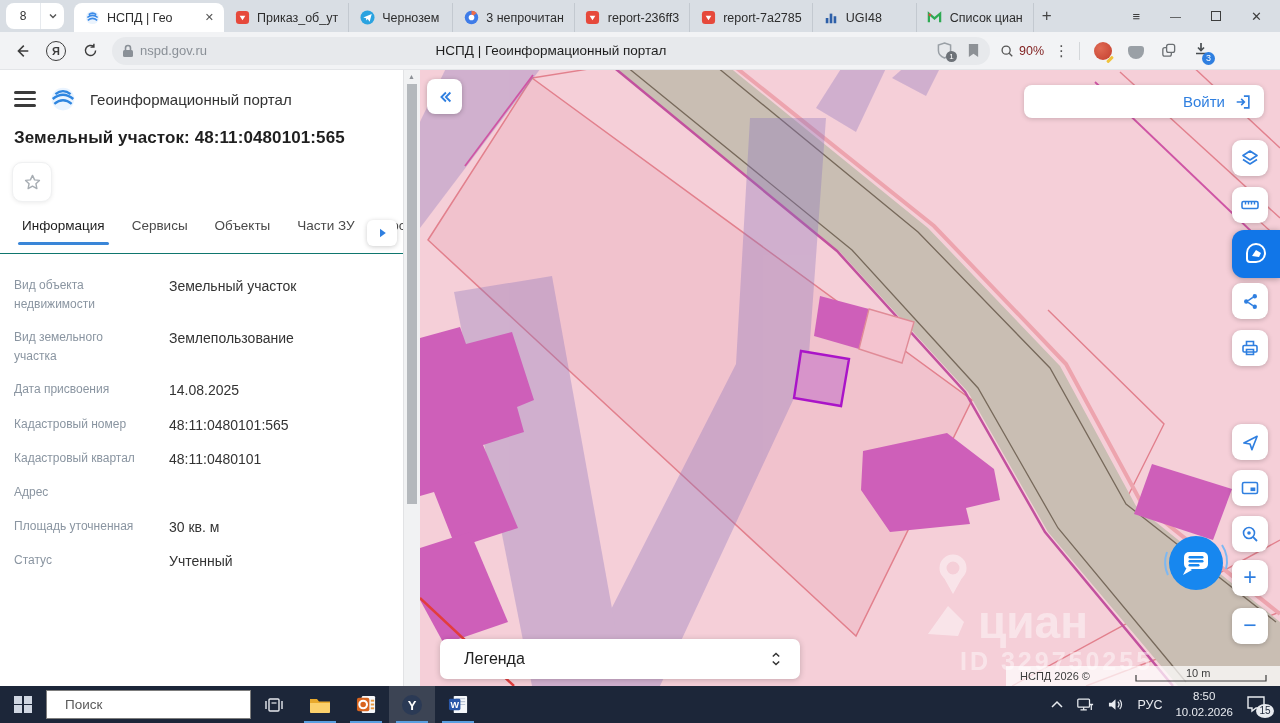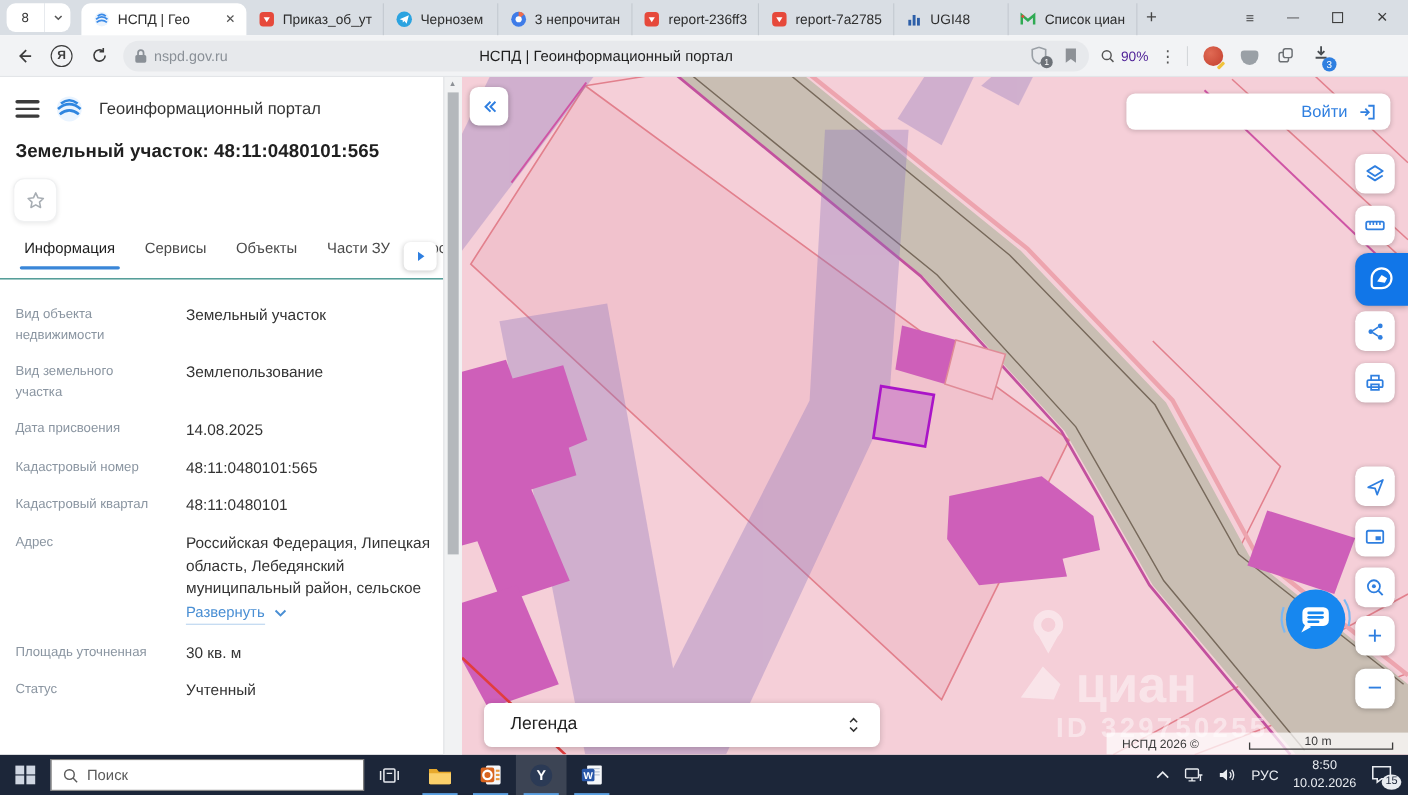--- a/index.html
+++ b/index.html
@@ -24,21 +24,21 @@
   
   .toolbar { height:38px; background:#f2f3f5; display:flex; align-items:center; padding:0 10px; gap:10px; flex:0 0 38px; border-bottom:1px solid #e3e5e8; }
   .navico { width:24px; height:24px; display:flex; align-items:center; justify-content:center; color:#3c3c3c; font-size:16px; }
   .ybadge { width:20px; height:20px; border:1.6px solid #3c3c3c; border-radius:50%; font-size:11px; display:flex; align-items:center; justify-content:center; font-weight:bold; color:#3c3c3c;}
   .omnibox { flex:0 0 878px; height:28px; background:#e7e9ec; border-radius:14px; display:flex; align-items:center; padding:0 10px; position:relative; }
   .omni-url { color:#8a9097; font-size:13px; margin-left:6px; }
   .omni-title { position:absolute; left:0; right:0; text-align:center; font-size:13.5px; color:#1e1e1e; pointer-events:none; }
   .omni-right { margin-left:auto; display:flex; align-items:center; gap:14px; z-index:2; }
   .shieldwrap { position:relative; width:16px; height:18px; }
   .shieldbadge { position:absolute; right:-4px; bottom:-2px; background:#6d7278; color:#fff; border-radius:50%; width:11px; height:11px; font-size:8px; display:flex; align-items:center; justify-content:center; }
-  .zoomctl { display:flex; align-items:center; gap:5px; font-size:12.5px; color:#4c1d95; }
+  .zoomctl { display:flex; align-items:center; gap:5px; font-size:12.5px; color:#7f1d1d; }
   .tb-sep { width:1px; height:18px; background:#d4d7da; }
   .kebab { color:#555; font-size:15px; letter-spacing:0; }
   .extrow { display:flex; align-items:center; gap:16px; margin-left:4px; }
   .ext1 { width:18px; height:18px; border-radius:50%; background:radial-gradient(circle at 35% 35%, #e06a54, #c33f2e); position:relative; }
   .ext1::after { content:""; position:absolute; right:-2px; bottom:-1px; width:8px; height:3px; background:#f0c33c; transform:rotate(-45deg); border-radius:1px; }
   .ext2 { width:16px; height:13px; background:#9aa0a6; border-radius:3px 3px 8px 8px; margin-top:3px; }
   .dlwrap { position:relative; }
   .dlbadge { position:absolute; right:-6px; bottom:-4px; background:#2f7fe0; color:#fff; border-radius:50%; width:13px; height:13px; font-size:9px; display:flex; align-items:center; justify-content:center; }
 
   
@@ -84,21 +84,21 @@
   .chatfab { position:absolute; left:740px; top:457px; width:72px; height:72px; }
   .legendbar { position:absolute; left:20px; top:569px; width:360px; height:40px; background:#fff; border-radius:7px; box-shadow:0 1px 6px rgba(0,0,0,.2); display:flex; align-items:center; padding:0 16px 0 24px; }
   .legendbar span { font-size:16px; color:#222; }
   .legend-chev { margin-left:auto; }
 
   
   .taskbar { height:37px; flex:0 0 37px; background:#1c2639; display:flex; align-items:stretch; color:#e8ebf0; }
   .startbtn { width:46px; display:flex; align-items:center; justify-content:center; }
   .winlogo { display:grid; grid-template-columns:8px 8px; grid-template-rows:8px 8px; gap:1.5px; }
   .winlogo i { background:#cfd6e2; }
-  .tsearch { width:285px; background:#fff; border:1px solid #7d7d7d; margin:4px 0; display:flex; align-items:center; gap:8px; padding:0 10px; }
+  .tsearch { width:205px; background:#fff; border:1px solid #7d7d7d; margin:4px 0; display:flex; align-items:center; gap:8px; padding:0 10px; }
   .tsearch input { border:none; outline:none; font-size:13.5px; color:#444; width:180px; font-family:inherit; background:transparent; }
   .tsearch input::placeholder { color:#5a5a5a; }
   .tbicon { width:46px; display:flex; align-items:center; justify-content:center; position:relative; }
   .tbicon.running::after { content:""; position:absolute; bottom:0; left:7px; right:7px; height:2.5px; background:#5a9fe0; }
   .tbicon.activeapp { background:rgba(255,255,255,.14); }
   .tray { margin-left:auto; display:flex; align-items:center; gap:13px; padding-right:10px; }
   .tray .lang { font-size:12.5px; }
   .clock { text-align:center; font-size:11.5px; line-height:1.35; }
   .notifwrap { position:relative; width:24px; height:20px; }
   .notifbadge { position:absolute; right:-4px; bottom:-3px; width:18px; height:14px; border-radius:50%; background:#e8ebf0; color:#1c2639; font-size:10px; font-weight:normal; display:flex; align-items:center; justify-content:center; }
@@ -309,29 +309,20 @@
           <div class="prow tight">
             <span class="plabel">Кадастровый номер</span>
             <span class="pvalue">48:11:0480101:565</span>
           </div>
           <div class="prow tight">
             <span class="plabel">Кадастровый квартал</span>
             <span class="pvalue">48:11:0480101</span>
           </div>
           <div class="prow">
             <span class="plabel">Адрес</span>
-            <span class="pvalue">
-              <span>Российская Федерация, Липецкая область, Лебедянский муниципальный район, сельское</span>
-              <span class="expandrow">
-                <span class="expandlink">Развернуть</span>
-                <svg width="12" height="9" viewBox="0 0 12 9">
-                    <path d="M1.5 2 L6 6.5 L10.5 2" stroke="#4a8fd4" stroke-width="1.8" fill="none"></path>
-                  </svg>
-              </span>
-            </span>
           </div>
           <div class="prow tight">
             <span class="plabel">Площадь уточненная</span>
             <span class="pvalue">30 кв. м</span>
           </div>
           <div class="prow tight">
             <span class="plabel">Статус</span>
             <span class="pvalue">Учтенный</span>
           </div>
 

